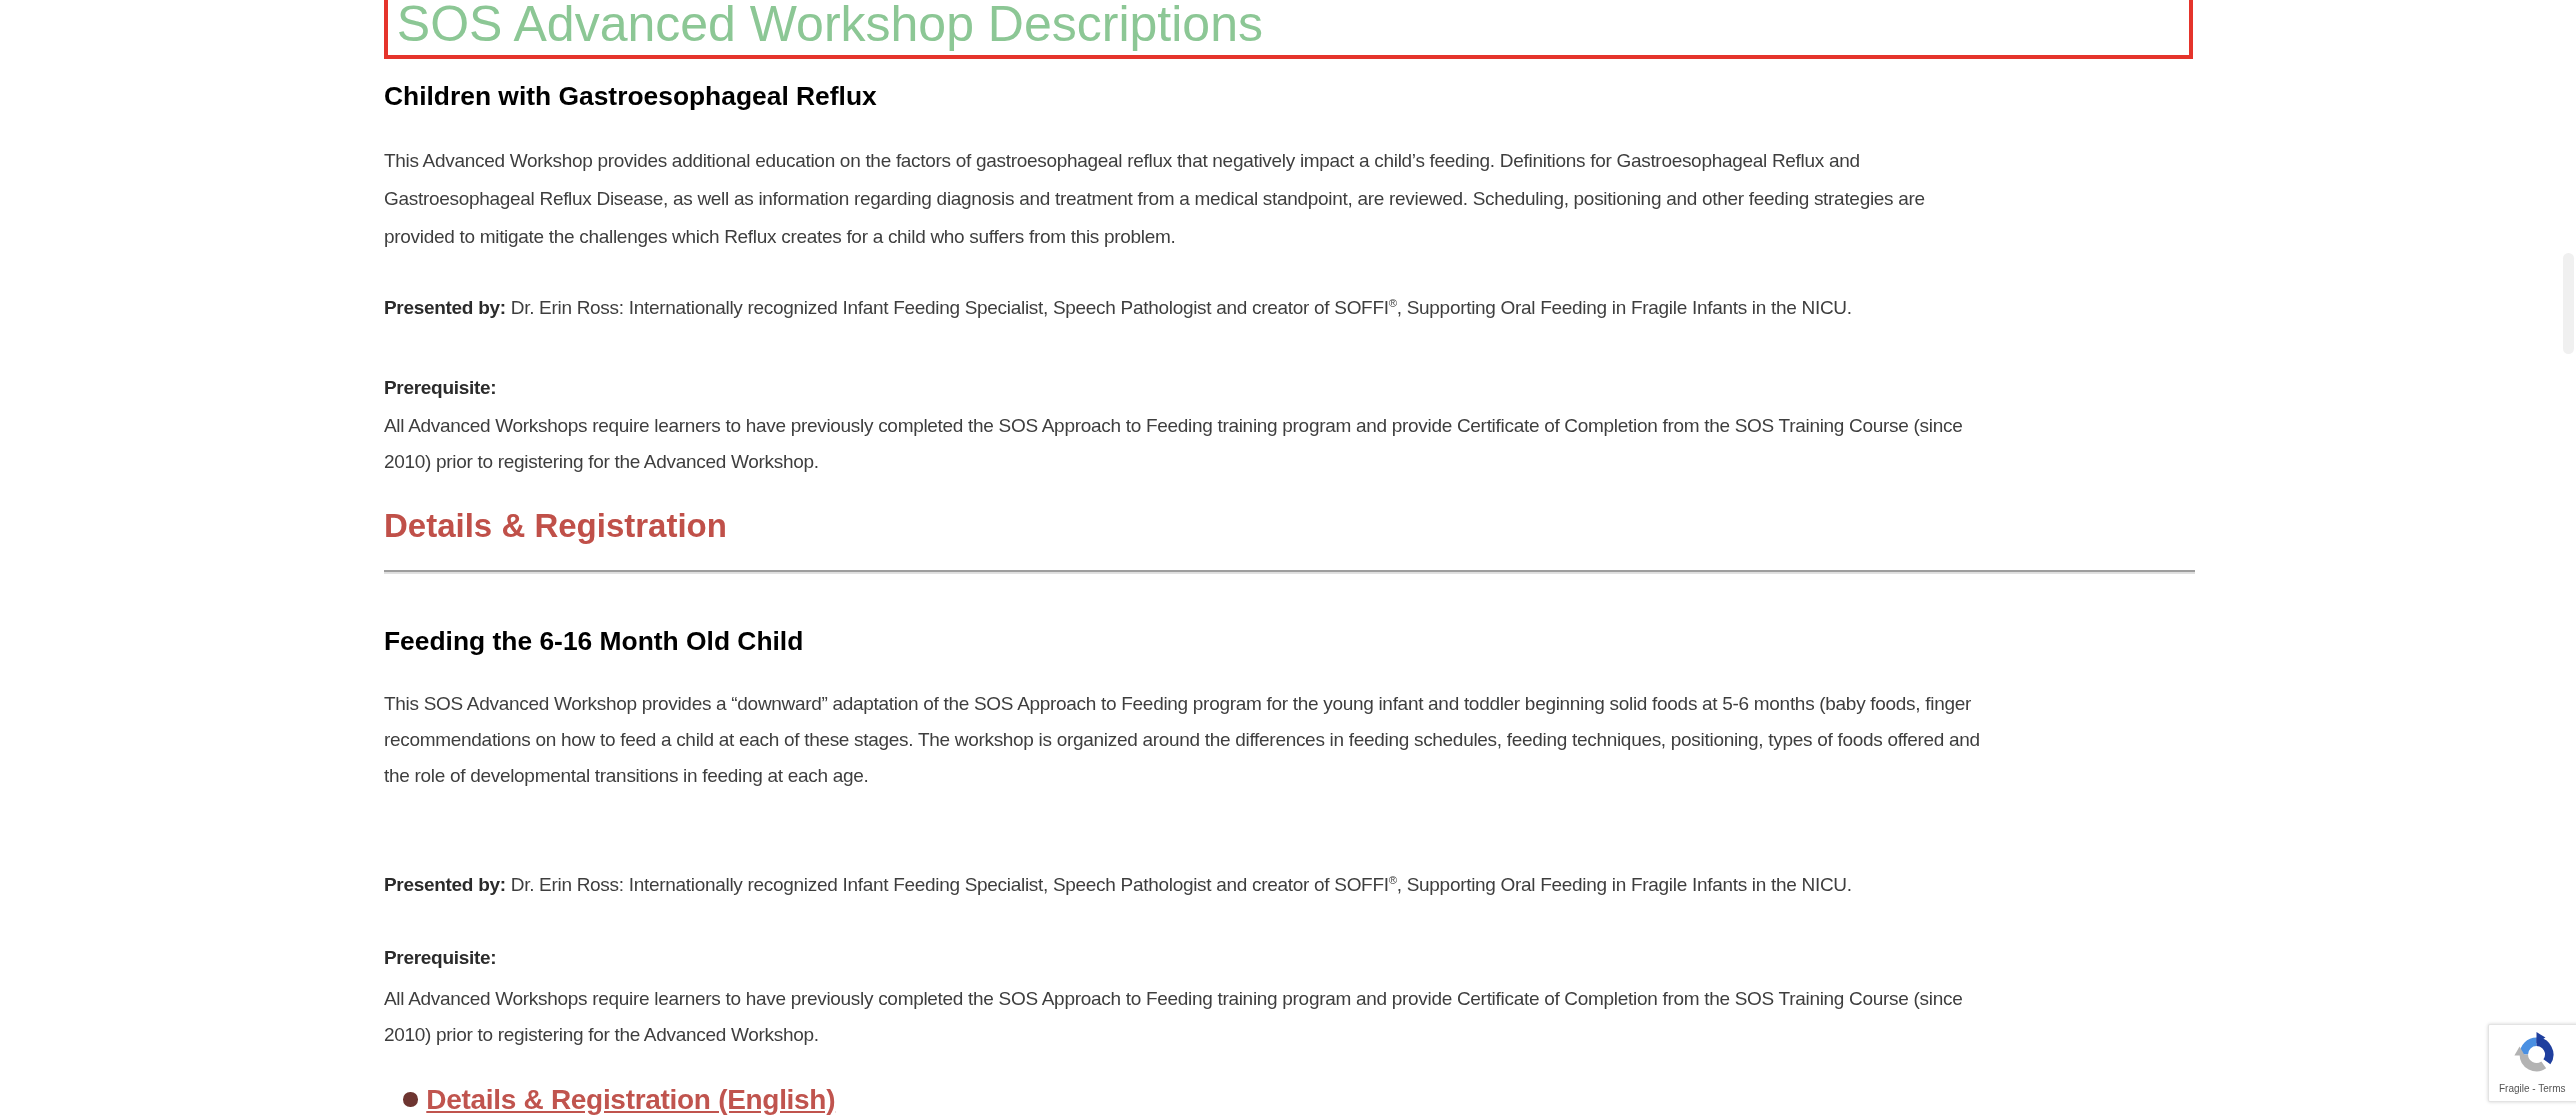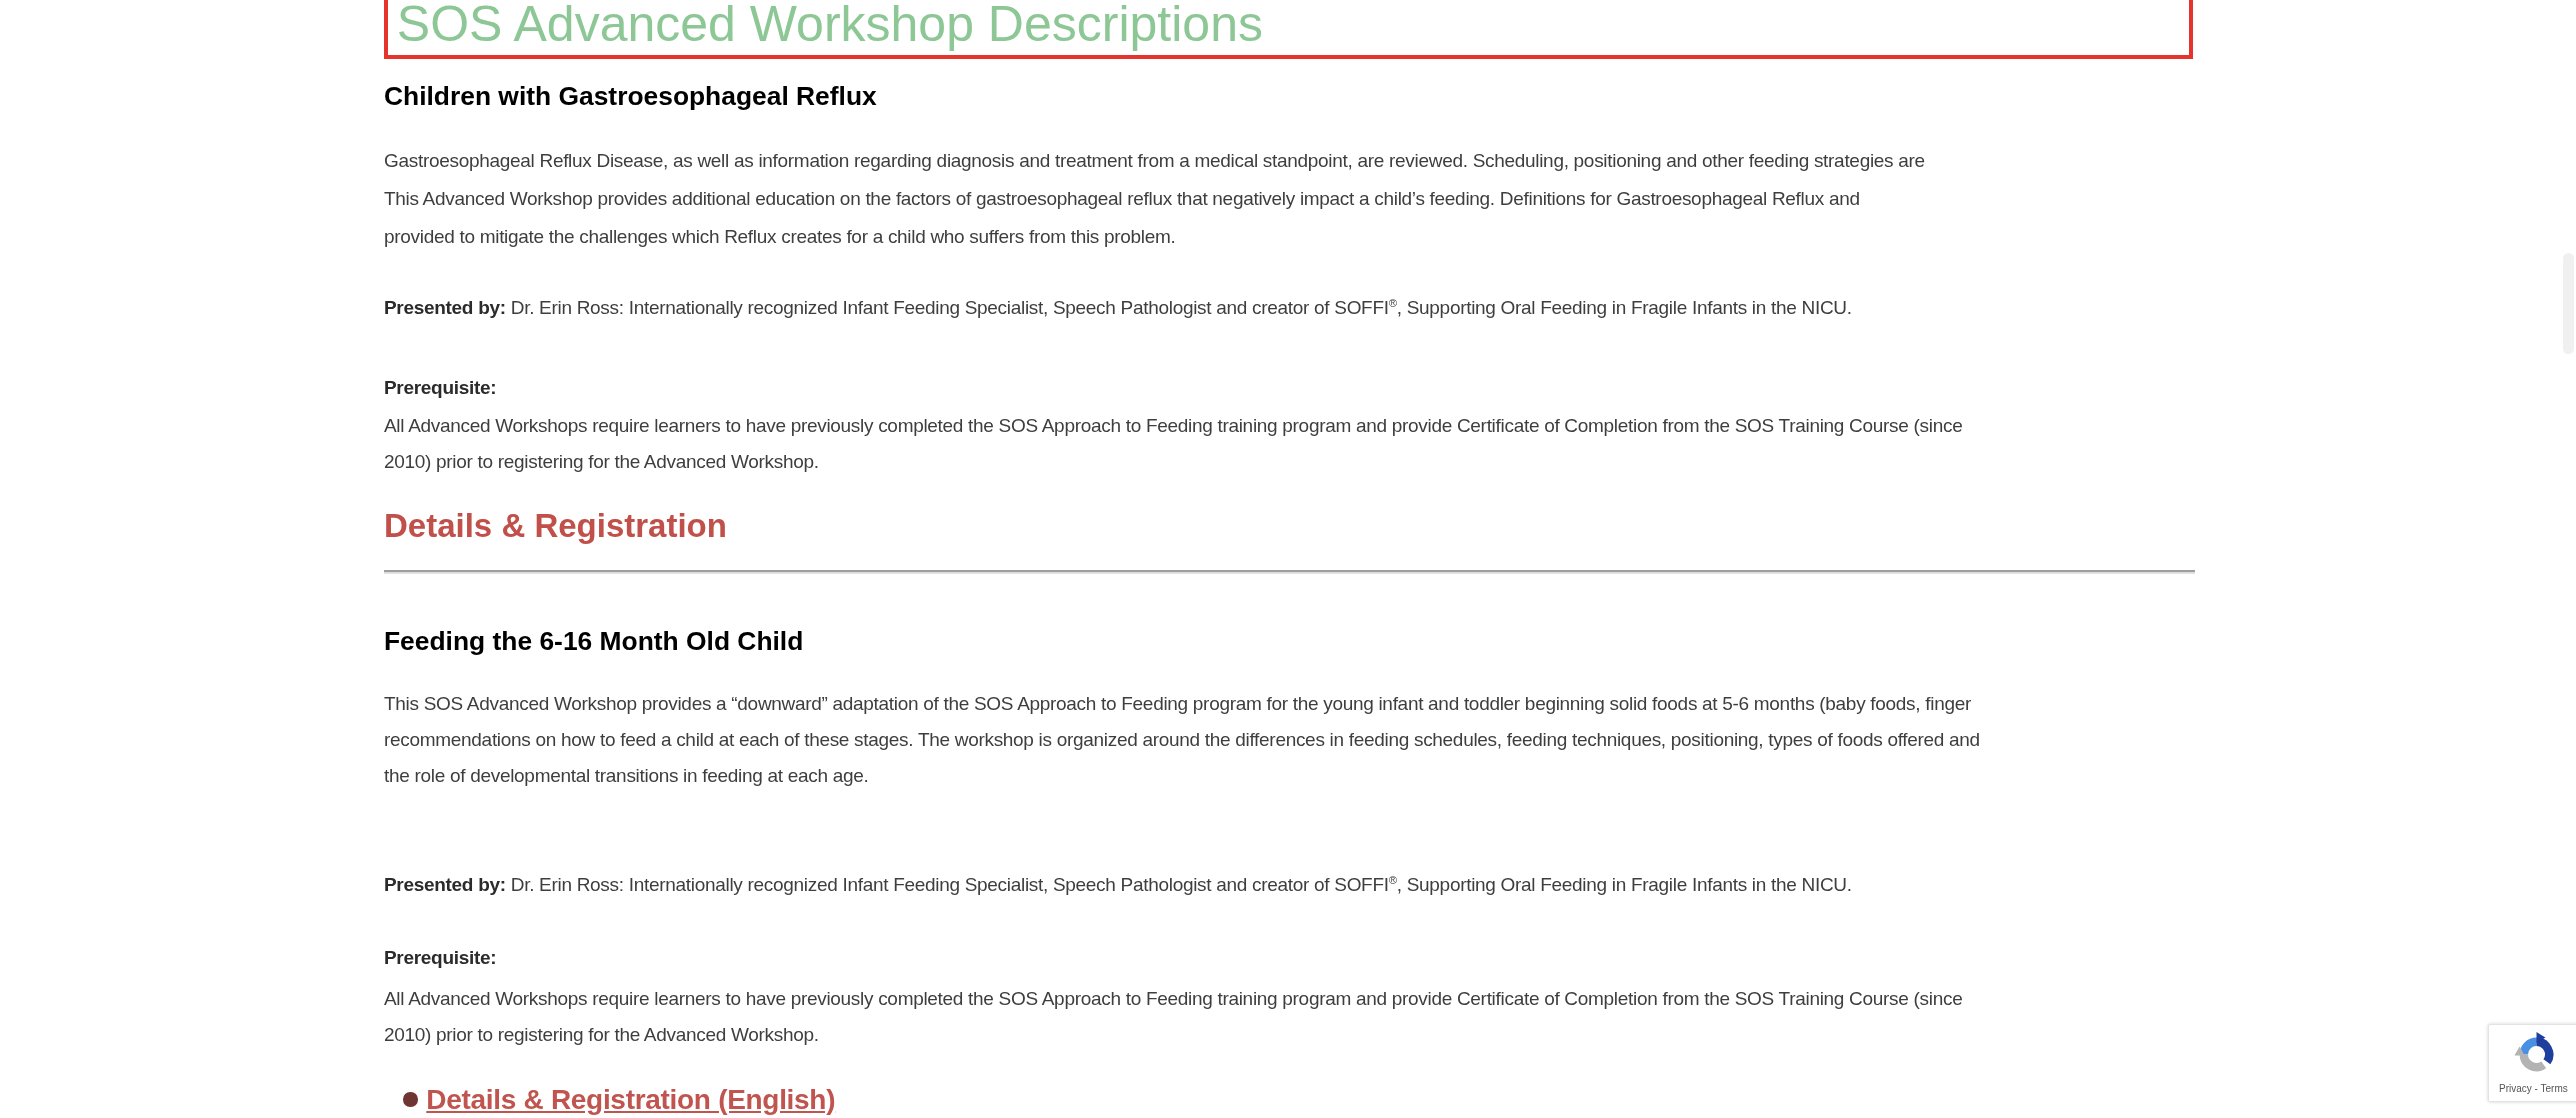--- a/index.html
+++ b/index.html
@@ -94,22 +94,22 @@
 </head>
 <body>
 
 <div class="abs title-box">
   <h1>SOS Advanced Workshop Descriptions</h1>
 </div>
 
 <h2 class="abs col section-heading" style="top:81px">Children with Gastroesophageal Reflux</h2>
 
 <div class="abs col para" style="top:142px">
+  <div class="body-line">This Advanced Workshop provides additional education on the factors of gastroesophageal reflux that negatively impact a child’s feeding. Definitions for Gastroesophageal Reflux and</div>
   <div class="body-line">Gastroesophageal Reflux Disease, as well as information regarding diagnosis and treatment from a medical standpoint, are reviewed. Scheduling, positioning and other feeding strategies are</div>
-  <div class="body-line">This Advanced Workshop provides additional education on the factors of gastroesophageal reflux that negatively impact a child’s feeding. Definitions for Gastroesophageal Reflux and</div>
   <div class="body-line">provided to mitigate the challenges which Reflux creates for a child who suffers from this problem.</div>
 </div>
 
 <div class="abs col body-line" style="top:297px">
   <span class="inline-label">Presented by:</span><span> Dr. Erin Ross: Internationally recognized Infant Feeding Specialist, Speech Pathologist and creator of SOFFI</span><sup class="reg">®</sup><span>, Supporting Oral Feeding in Fragile Infants in the NICU.</span>
 </div>
 
 <div class="abs col prereq-label" style="top:377px">Prerequisite:</div>
 <div class="abs col prereq-lines" style="top:981px; top:408px">
   <div class="body-line">All Advanced Workshops require learners to have previously completed the SOS Approach to Feeding training program and provide Certificate of Completion from the SOS Training Course (since</div>
@@ -149,17 +149,17 @@
     <path d="M14,50 A36,36 0 0 1 50,14 L50,32 A18,18 0 0 0 32,50 Z" fill="#4a90e2"></path>
 
     <path d="M50,14 A36,36 0 0 1 79.5,70.6 L64.7,60.3 A18,18 0 0 0 50,32 Z" fill="#1f3f9e"></path>
 
     <path d="M50,2 L69,14 L50,26 Z" fill="#1f3f9e"></path>
 
     <path d="M70.6,79.5 A36,36 0 0 1 14,50 L32,50 A18,18 0 0 0 60.3,64.7 Z" fill="#b3b3b3"></path>
 
     <path d="M3,52 L25,52 L14,33 Z" fill="#b3b3b3"></path>
   </svg>
-  <div class="recaptcha-terms">Privacy - Terms</div>
+  <div class="recaptcha-terms">Fragile - Terms</div>
 </div>
 
 <div class="abs scrollbar-thumb"></div>
 
 
 </body></html>

